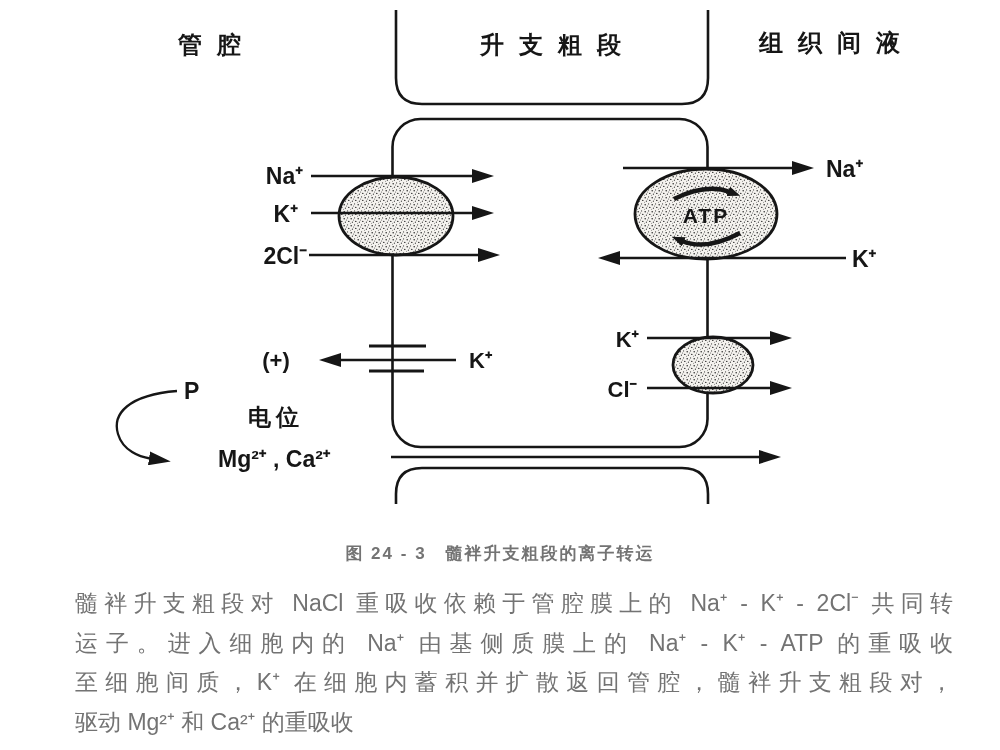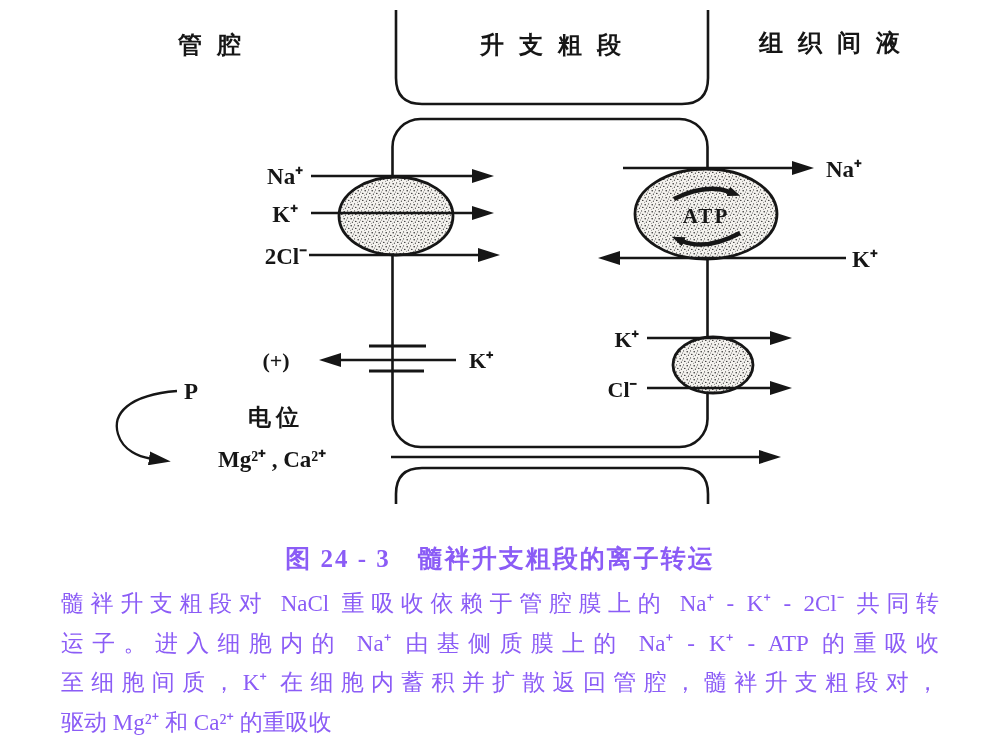--- a/index.html
+++ b/index.html
@@ -1,27 +1,27 @@
 <!DOCTYPE html>
 <html><head>
 <meta charset="utf-8">
 <style>
   html,body{margin:0;padding:0;background:#ffffff;}
   .page{position:relative;width:992px;height:750px;background:#ffffff;overflow:hidden;
-        font-family:Liberation Serif, serif;color:#8b5cf6;}
+        font-family:Liberation Sans, sans-serif;color:#737373;}
   svg{position:absolute;left:0;top:0;}
   svg text{fill:#161616;}
   .cjk-head{font-size:24px;font-weight:bold;letter-spacing:15px;}
   .ion{font-size:23px;font-weight:bold;}
   .ion-sm{font-size:22px;font-weight:bold;}
   .atp{font-size:21px;font-weight:bold;letter-spacing:2px;}
   .cjk{font-size:23px;font-weight:bold;letter-spacing:5px;}
   .caption{position:absolute;left:0;top:542px;width:1000px;text-align:center;
-           font-size:25px;font-weight:600;letter-spacing:2px;}
-  .para{position:absolute;left:61px;top:584px;width:878px;font-size:23px;line-height:39.5px;}
+           font-size:17px;font-weight:600;letter-spacing:2px;}
+  .para{position:absolute;left:75px;top:584px;width:878px;font-size:23px;line-height:39.5px;}
   .para .ln{white-space:nowrap;}
   .para .just{text-align:justify;text-align-last:justify;white-space:normal;}
   .para .ctr{text-align:left;}
 </style>
 </head>
 <body>
 
 <div class="page">
 
   <svg width="1000" height="535" viewBox="0 0 1000 535">

